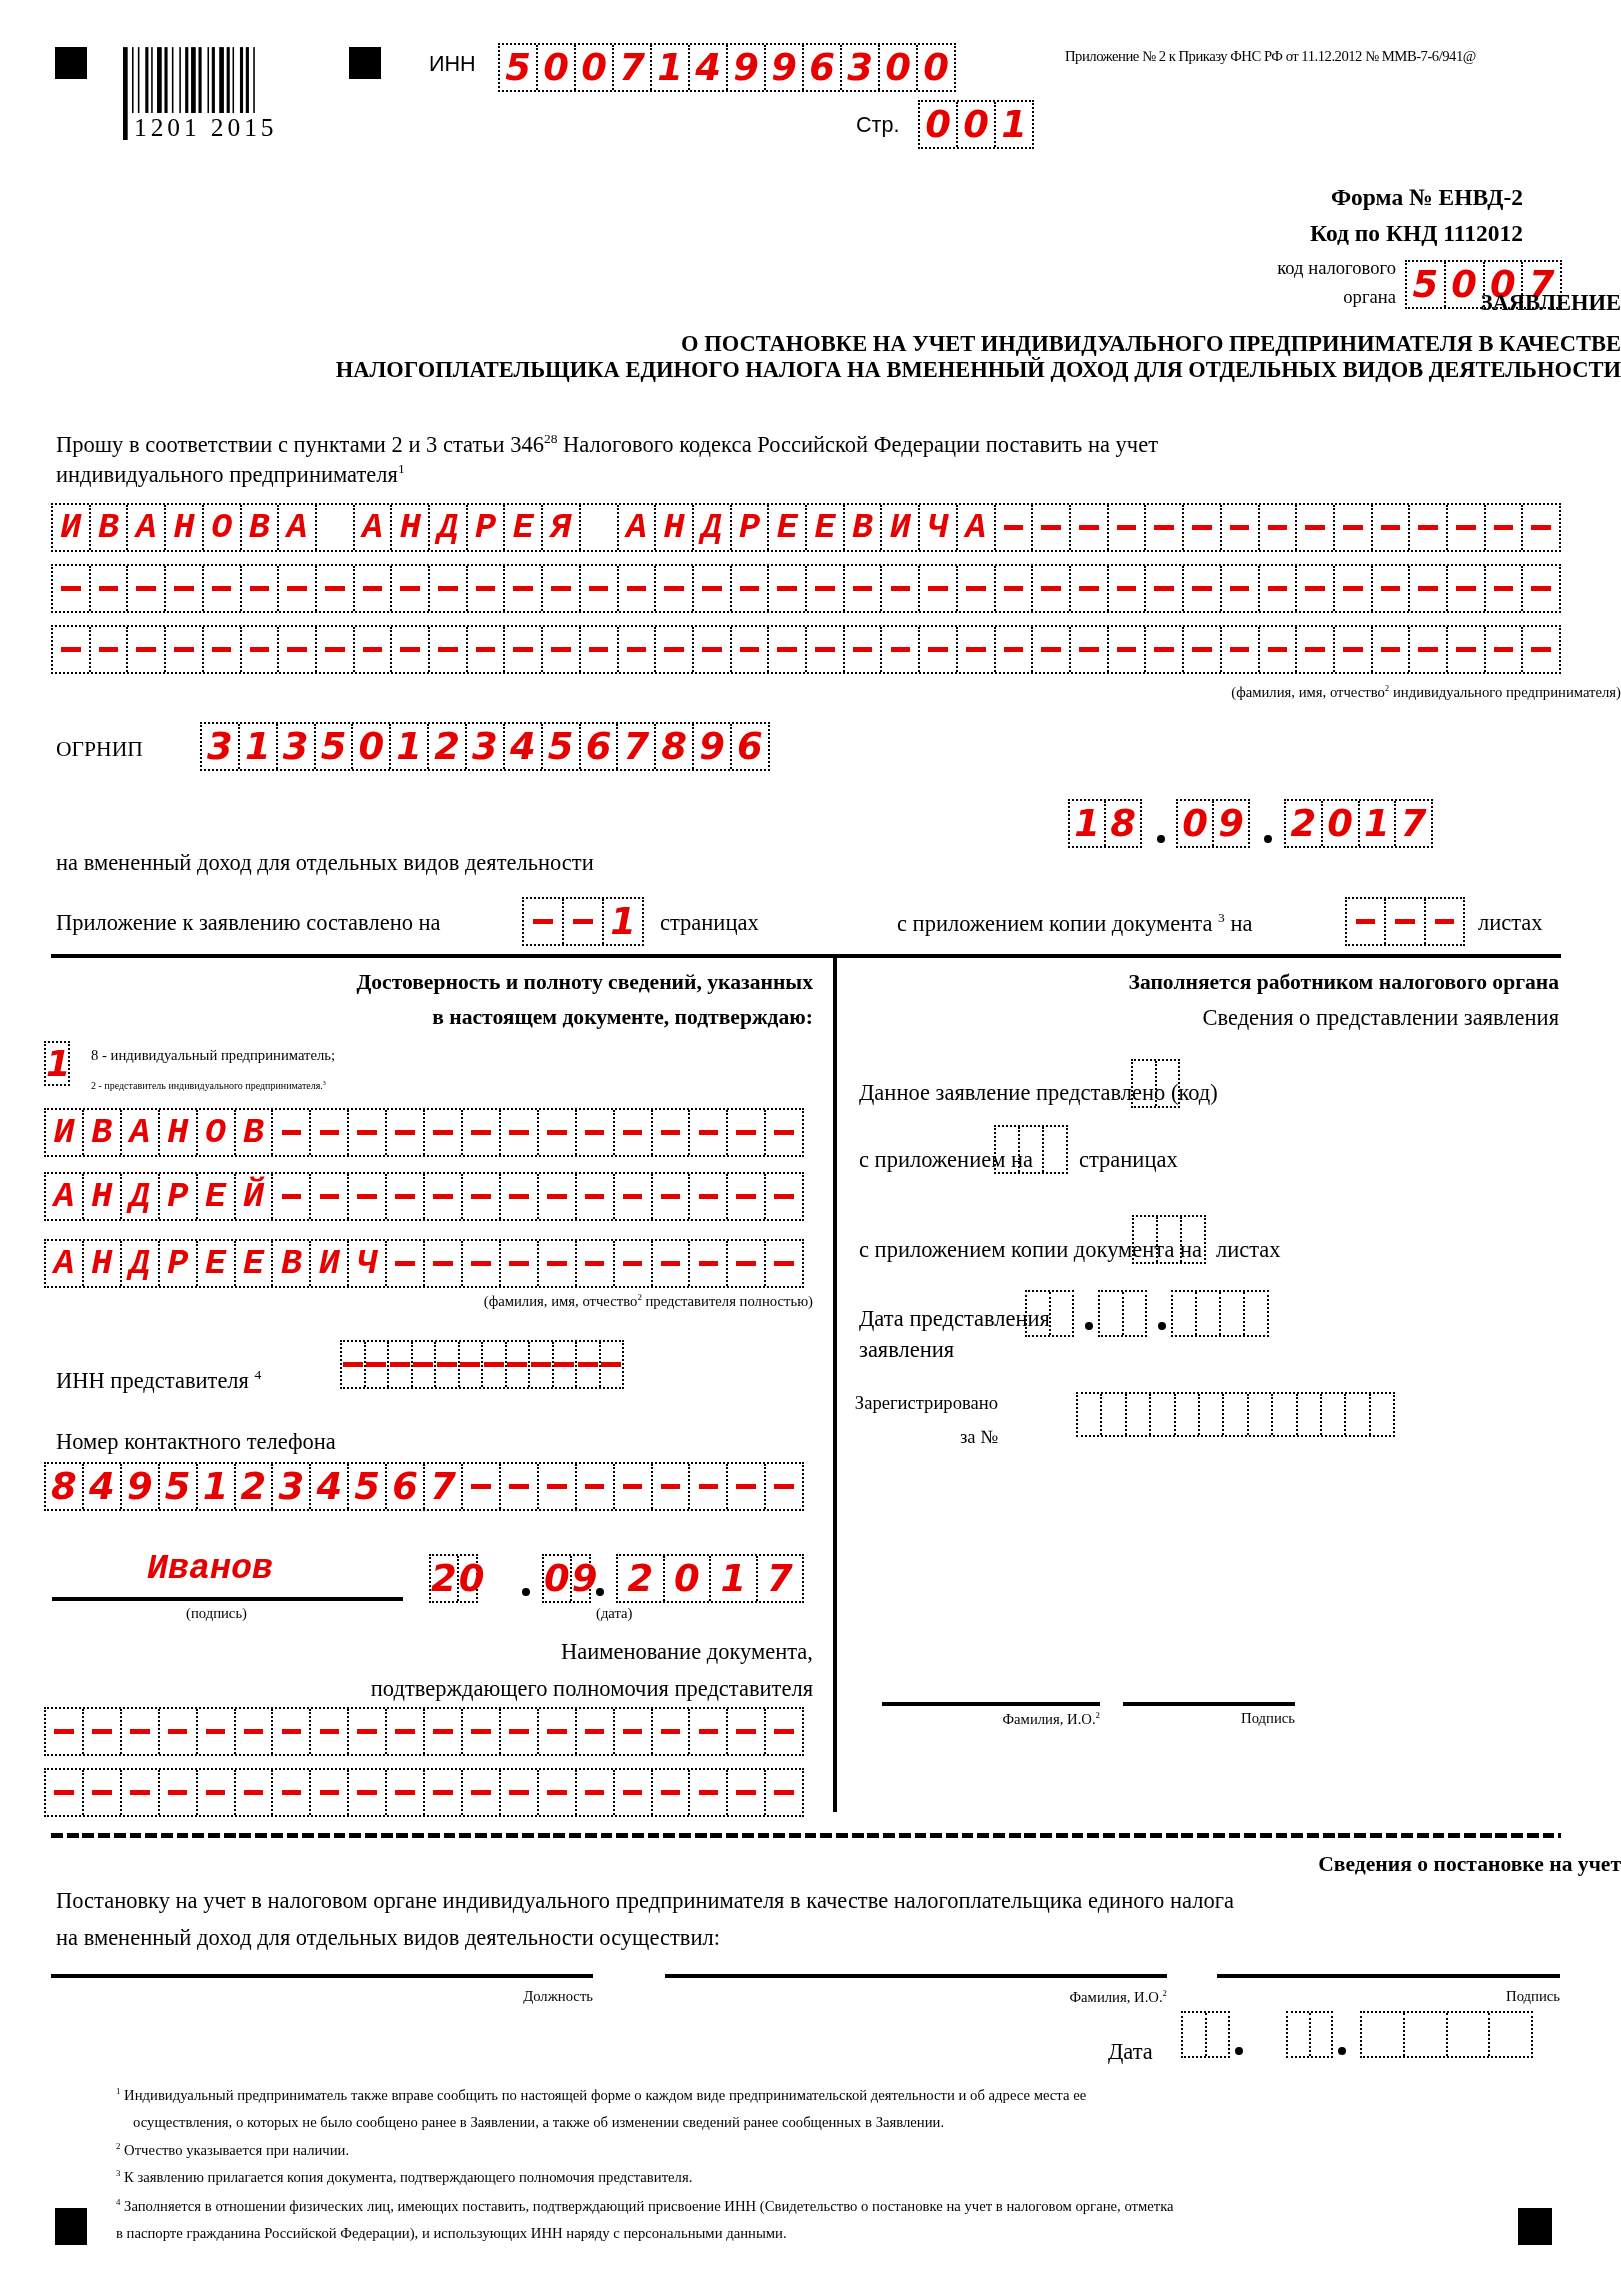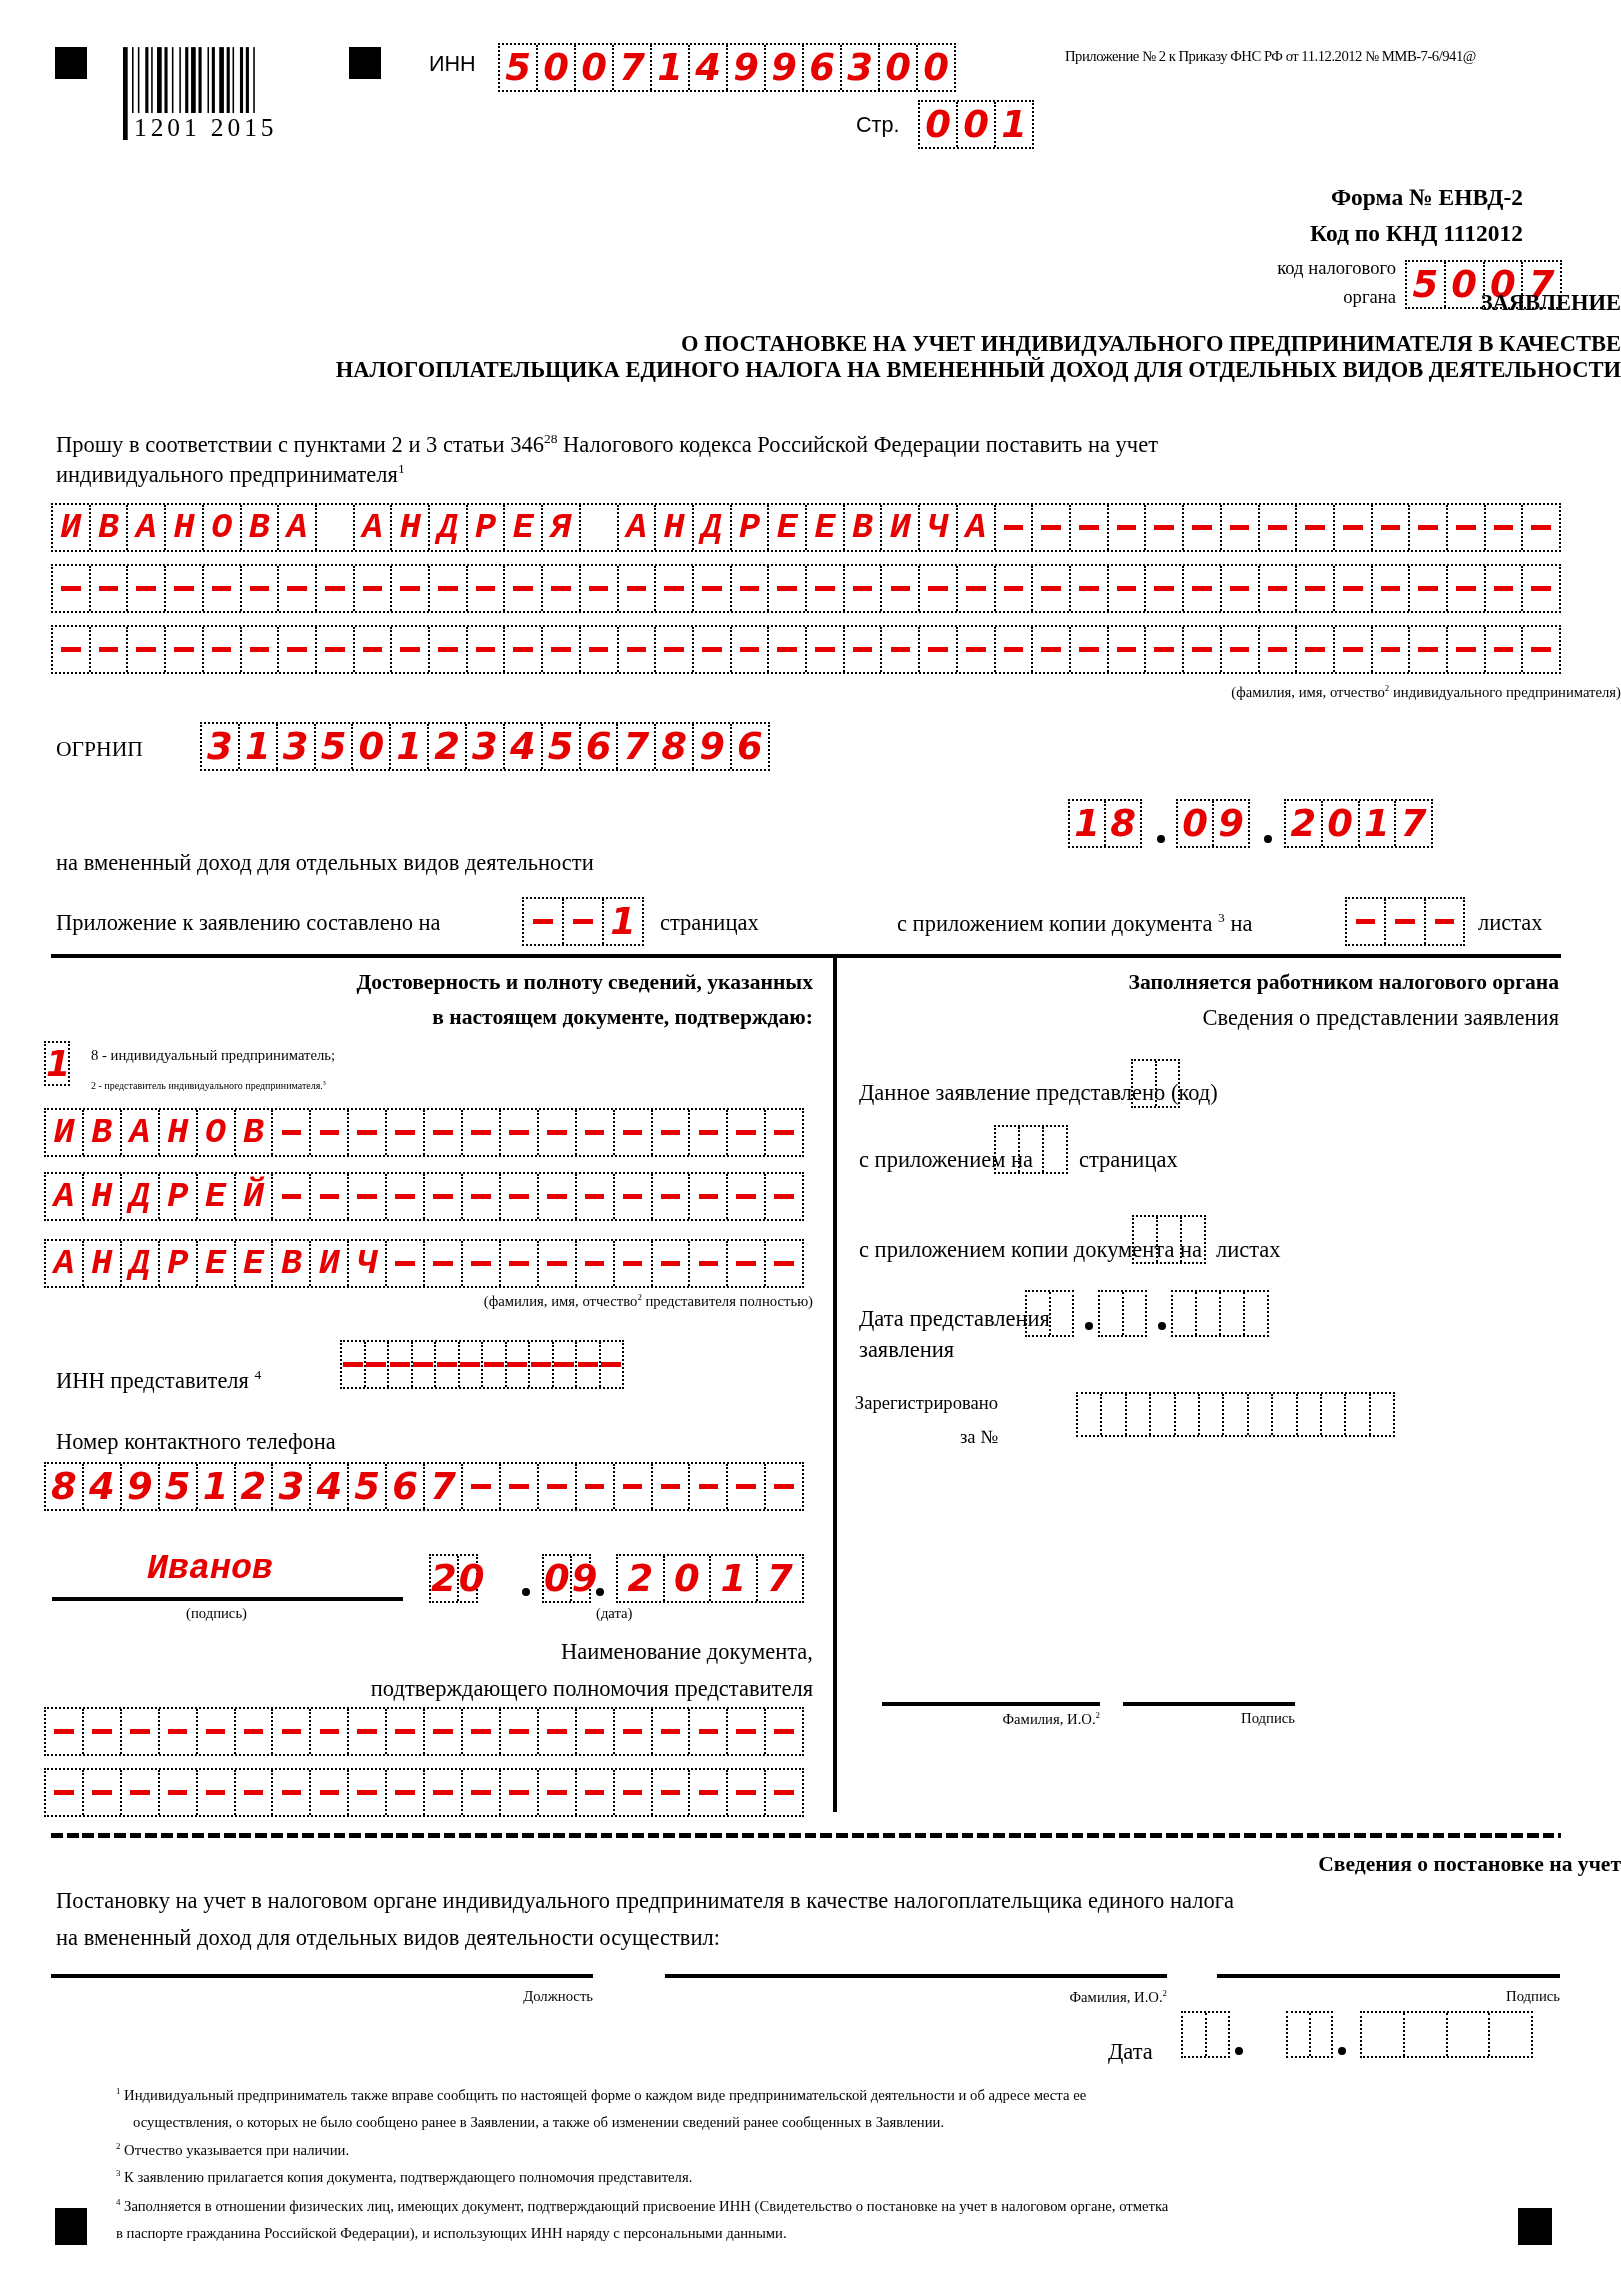--- a/index.html
+++ b/index.html
@@ -588,17 +588,17 @@
     <sup>1</sup> <span>Индивидуальный предприниматель также вправе сообщить по настоящей форме о каждом виде предпринимательской деятельности  и об адресе места ее</span>
   </div>
   <div class="t serif foot" style="left:133px;top:2114px;">осуществления, о которых не было сообщено ранее в Заявлении, а также об изменении сведений ранее сообщенных в Заявлении.</div>
   <div class="t serif foot" style="left:116px;top:2141px;">
     <sup>2</sup> <span>Отчество указывается при наличии.</span>
   </div>
   <div class="t serif foot" style="left:116px;top:2168px;">
     <sup>3</sup> <span>К заявлению прилагается копия документа, подтверждающего полномочия представителя.</span>
   </div>
   <div class="t serif foot" style="left:116px;top:2197px;">
-    <sup>4</sup> <span>Заполняется в отношении физических лиц, имеющих документ, подтверждающий присвоение ИНН (Свидетельство о постановке на учет в налоговом органе,   отметка</span>
+    <sup>4</sup> <span>Заполняется в отношении физических лиц, имеющих поставить, подтверждающий присвоение ИНН (Свидетельство о постановке на учет в налоговом органе,   отметка</span>
   </div>
   <div class="t serif foot" style="left:116px;top:2225px;">в паспорте гражданина Российской Федерации), и использующих ИНН наряду с персональными данными.</div>
 </div>
 
 
 </body></html>

